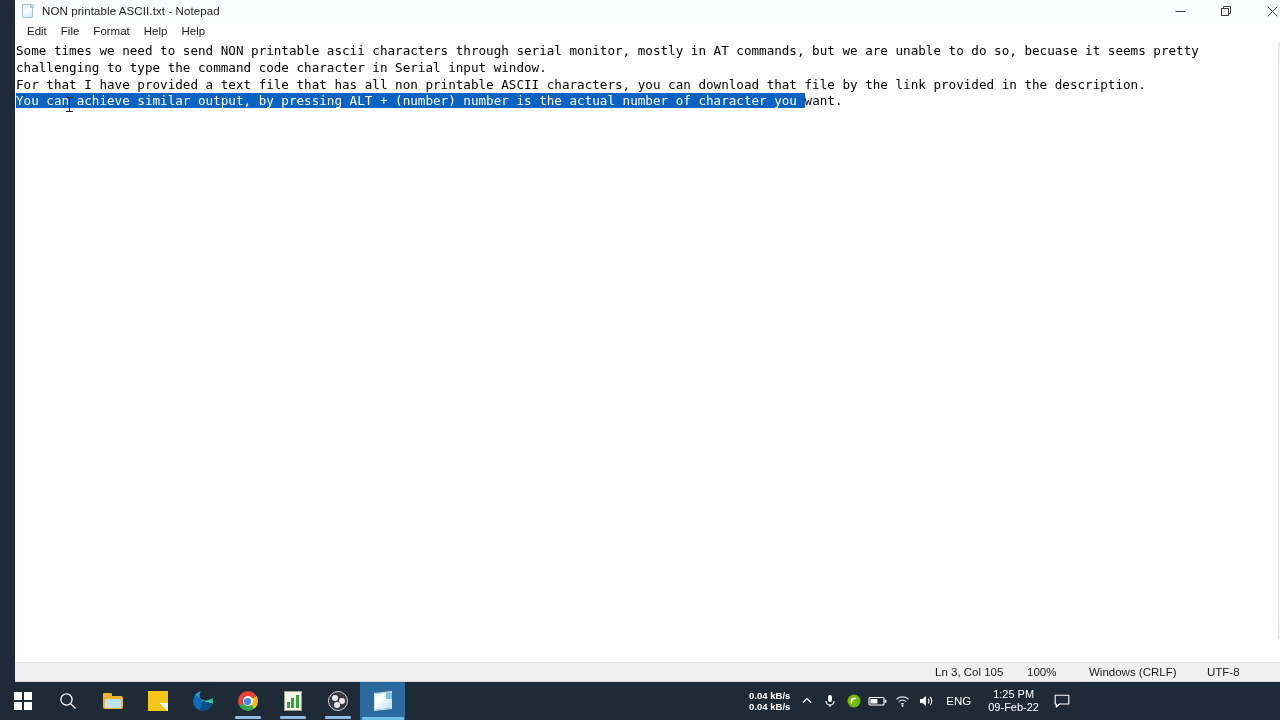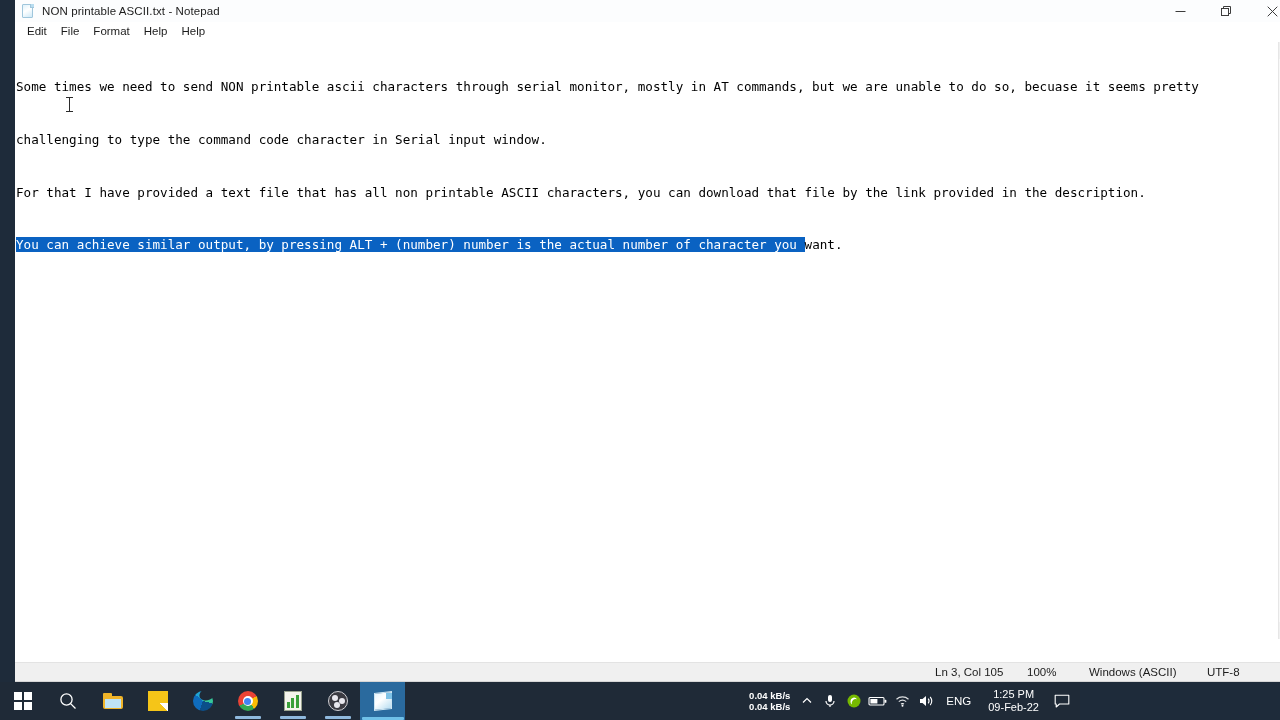--- a/index.html
+++ b/index.html
@@ -106,21 +106,21 @@
     position: absolute;
     left: 1px; top: 1px;
     right: 0;
     font-family: "DejaVu Sans Mono", "Liberation Mono", monospace;
     font-size: 12.6px;
     line-height: 16.8px;
     color: #000000;
     white-space: pre;
     letter-spacing: 0px;
   }
-  .tline { height: 16.8px; margin-top: 36px; }
+  .tline { height: 16.8px; }
   .sel {
     background: #0a62c2;
     color: #ffffff;
   }
 
   
   #mouse-ibeam {
     position: absolute;
     left: 50px; top: 54px;
     width: 9px; height: 17px;
@@ -341,21 +341,21 @@
     <div id="vscroll">
       <div class="scroll-arrow">▲</div>
       <div id="scroll-track"></div>
       <div class="scroll-arrow">▼</div>
     </div>
   </div>
 
   <div id="status-bar">
     <div class="status-cell" id="status-ln">Ln 3, Col 105</div>
     <div class="status-cell" id="status-zoom">100%</div>
-    <div class="status-cell" id="status-eol">Windows (ASCII)</div>
+    <div class="status-cell" id="status-eol">Windows (CRLF)</div>
     <div class="status-cell" id="status-enc">UTF-8</div>
   </div>
 </div>
 
 <div id="taskbar">
   <div id="taskbar-left">
 
     <div class="tb-btn">
       <div class="ico ico-start">
         <i></i>

